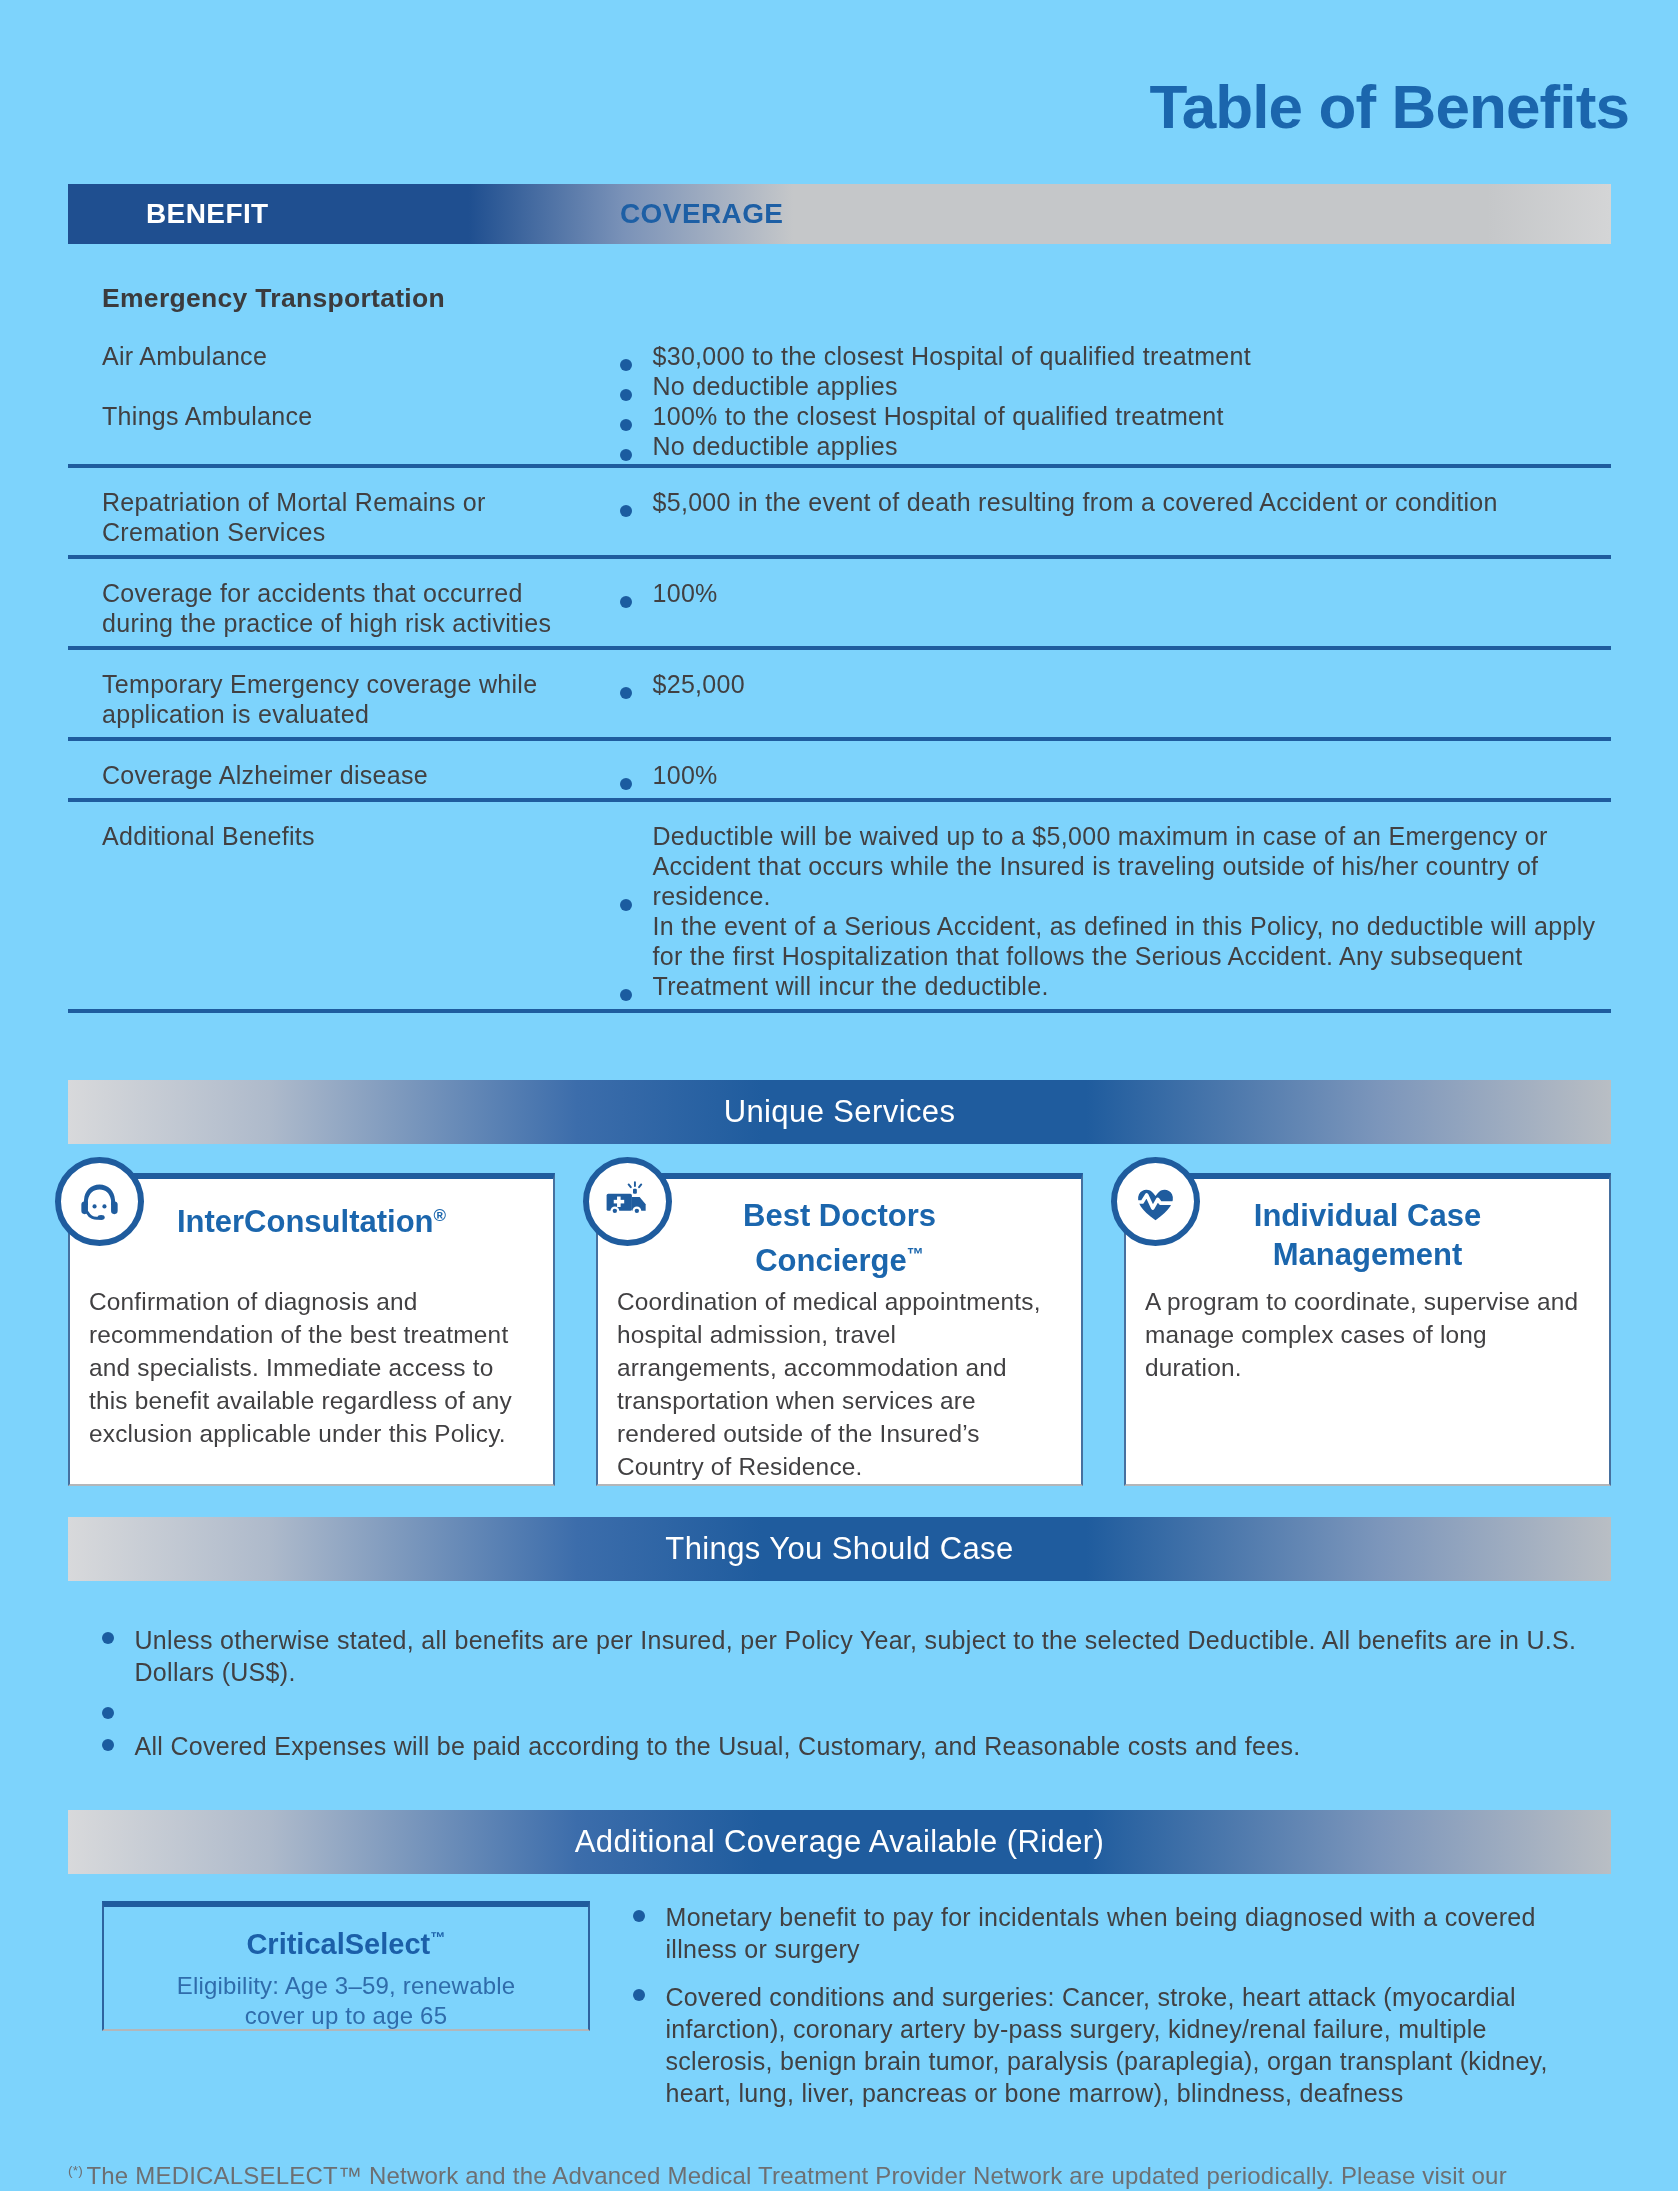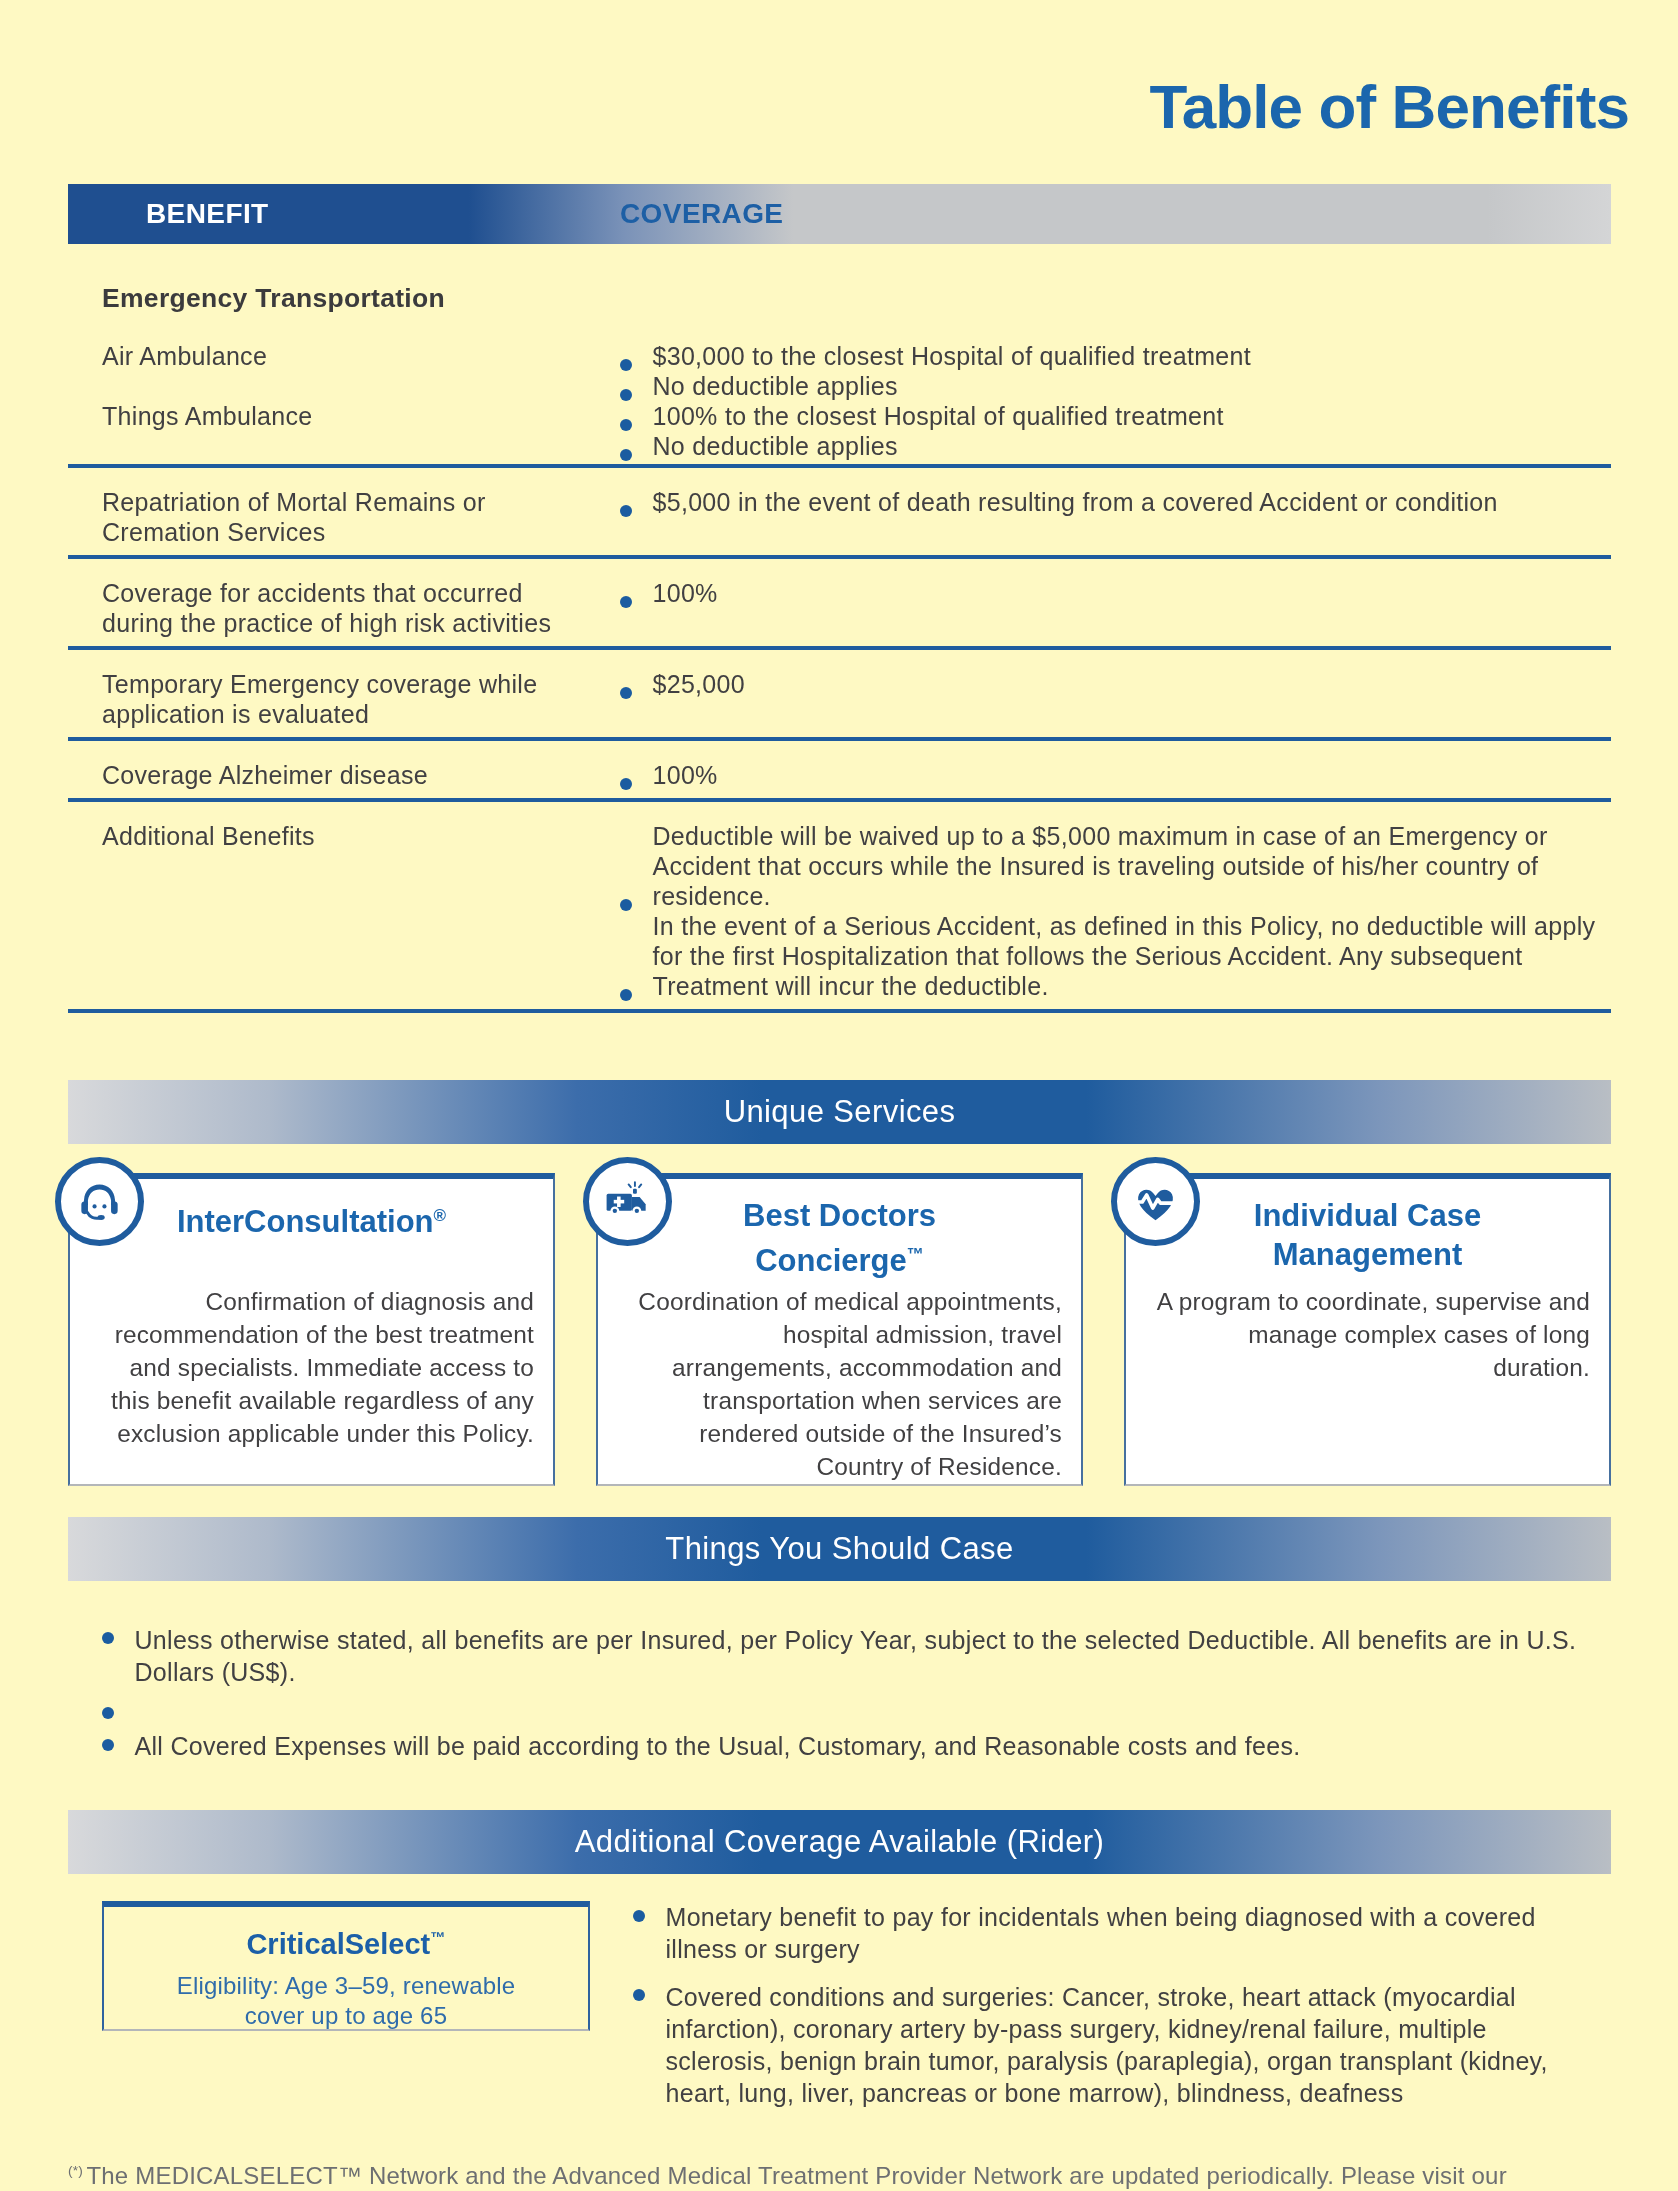--- a/index.html
+++ b/index.html
@@ -1,18 +1,18 @@
 <!DOCTYPE html>
 <html style="font-size:13.7px"><head>
 <meta charset="utf-8">
 <style>
   * { box-sizing: border-box; margin: 0; padding: 0; }
   html,body { background:#ffffff; }
   body { font-family:"Liberation Sans", sans-serif; color:#414042; }
-  .page { position:relative; width:1679px; height:2192px; background:#fef9c3; overflow:hidden; }
+  .page { position:relative; width:1679px; height:2192px; background:#7dd3fc; overflow:hidden; }
   .inner { padding:0 68px; }
 
   
   .page-title { padding:74px 50px 0 0; text-align:right; font-size:62px; font-weight:700;
                 color:#1b66ad; letter-spacing:-0.9px; line-height:1.05; }
 
   
   .bar { position:relative; margin-top:45px; height:60px; display:flex; align-items:center;
          background:linear-gradient(90deg,#1f4f90 0%,#1f4f90 26%,#7a92b8 36%,#c5c7c9 47%,#c5c7c9 92%,#d4d5d6 100%);padding-left:44px; }
   .bar .benefit-h { margin-left:34px; color:#ffffff; font-size:28px; font-weight:700; letter-spacing:0.4px; }
@@ -43,21 +43,21 @@
   .cards { margin-top:29px; display:grid; grid-template-columns:1fr 1fr 1fr; gap:41px; }
   .card { position:relative; height:313px; background:#fff; padding:0 19px;
           border-top:6px solid #1f5c9e; border-left:2.6px solid #46709f; border-right:2.6px solid #46709f;
           border-bottom:2.6px solid #b3b6b9; }
   .circle { position:absolute; top:-22px; left:-15.4px; width:89px; height:89px; background:#fff;
             border:6.8px solid #1f5c9e; border-radius:50%; display:flex; align-items:center; justify-content:center; z-index:2; }
   .circle svg { width:55px; height:55px; }
   .card-title { margin-top:17px; min-height:84px; text-align:center; font-size:31px; font-weight:700;
                 color:#1b66ad; line-height:39px; }
   .card-title sup { font-size:17px; }
-  .card-body { margin-top:5.1px; text-align:right; font-size:24.4px; line-height:33px; color:#414042; letter-spacing:0.2px; }
+  .card-body { margin-top:5.1px; text-align:left; font-size:24.4px; line-height:33px; color:#414042; letter-spacing:0.2px; }
 
   
   ul.flat-bullets { list-style:none; margin:43px 0 0 34px; }
   ul.flat-bullets li { display:flex; align-items:flex-start; margin-bottom:11px; }
   ul.flat-bullets .btext { max-width:1447px; line-height:32px; }
 
   
   .rider-row { display:flex; gap:43px; margin-top:27px; padding-left:34px; }
   .critical-box { flex:0 0 488px; height:130px; text-align:center; padding-top:20.5px;
                   border-top:6px solid #1f5c9e; border-left:2.6px solid #2e639f; border-right:2.6px solid #2e639f;

